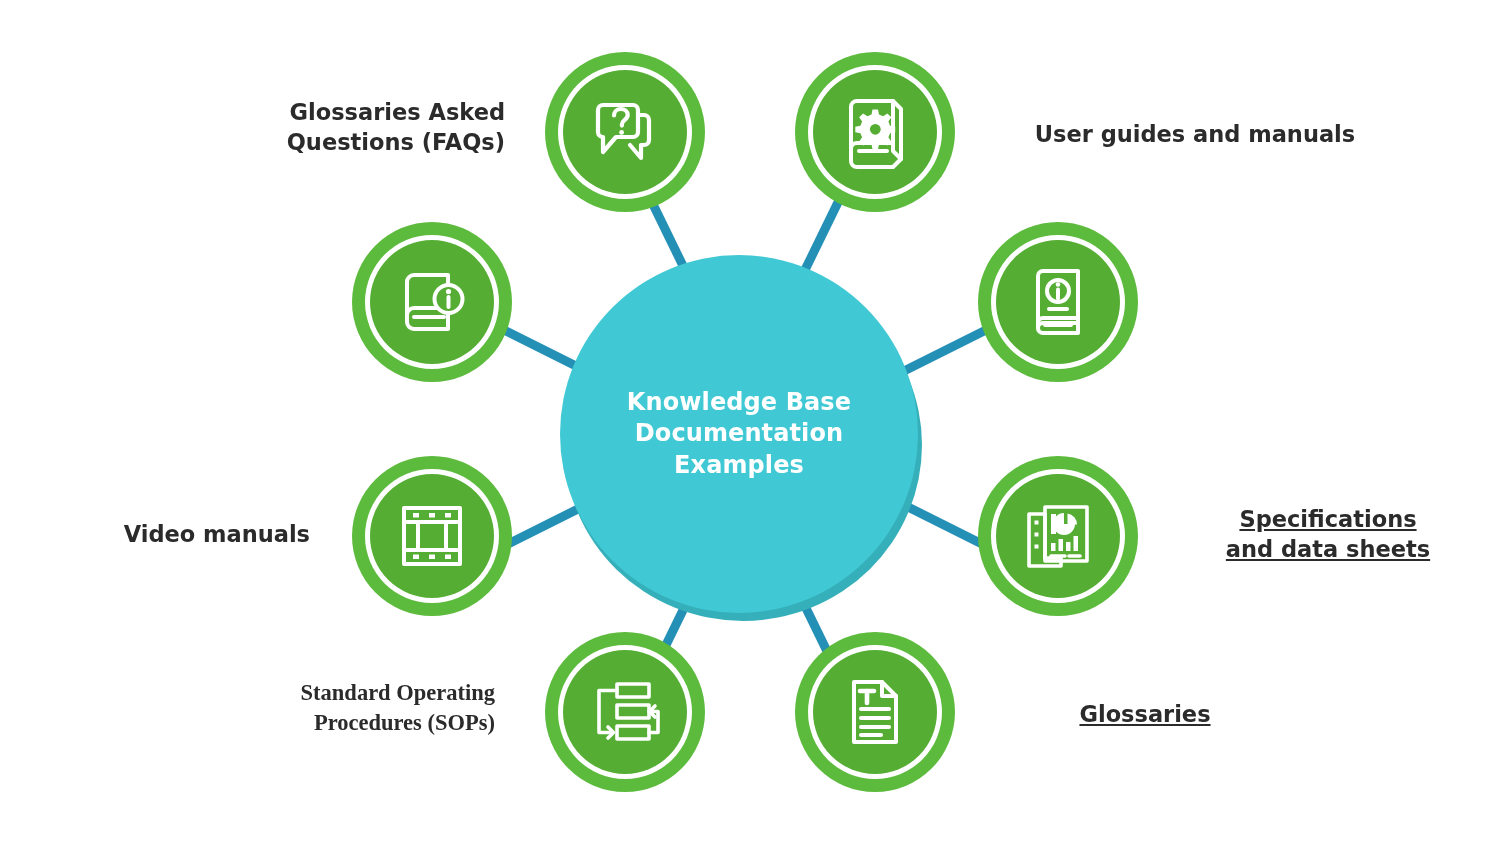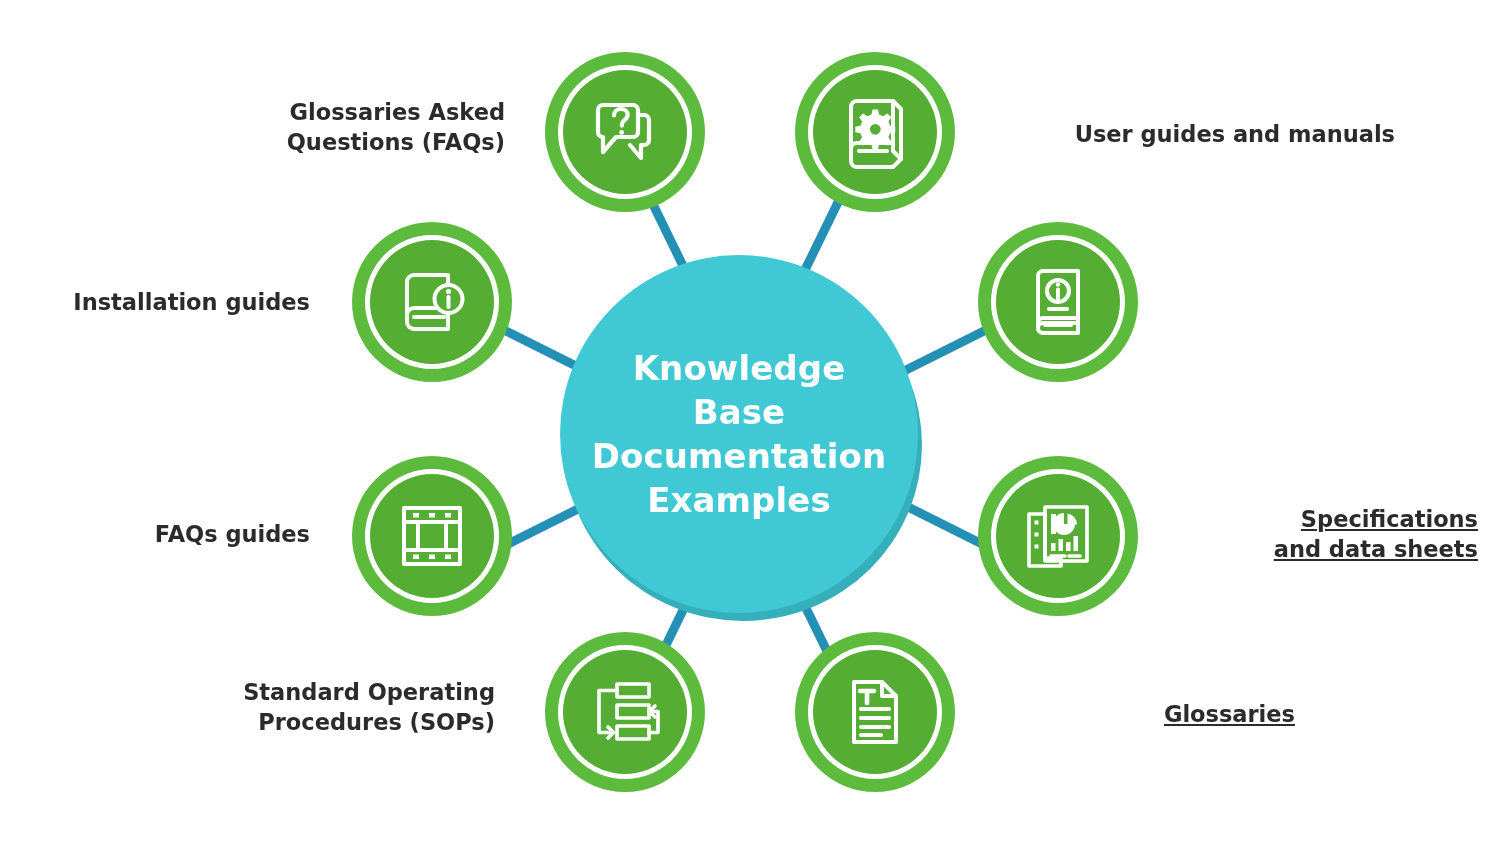--- a/index.html
+++ b/index.html
@@ -64,21 +64,21 @@
     position: absolute;
     left: 0;
     top: 0;
     width: 358px;
     height: 358px;
     display: flex;
     align-items: center;
     justify-content: center;
     text-align: center;
     color: #ffffff;
-    font-size: 34px;
+    font-size: 24px;
     font-weight: bold;
     line-height: 1.30;
     letter-spacing: 0.1px;
     padding: 0 26px;
     box-sizing: border-box;
   }
 
   
   .node {
     position: absolute;
@@ -121,21 +121,21 @@
 
   
   .node-label {
     position: absolute;
     color: #2b2b2b;
     font-size: 22.5px;
     font-weight: bold;
     line-height: 1.33;
     white-space: pre-line;
   }
-  .label-right { text-align: right; }
+  .label-right { text-align: center; }
   .label-left  { text-align: right; }
 </style>
 </head>
 <body>
 
 <div id="diagram-root">
 
   <svg id="connector-layer" viewBox="0 0 1490 845" xmlns="http://www.w3.org/2000/svg">
     <g stroke="#2490b5" stroke-width="9" stroke-linecap="butt" fill="none">
       <line x1="646" y1="190" x2="686" y2="272"></line>
@@ -257,21 +257,21 @@
           <rect x="31" y="9" width="32" height="13"></rect>
           <rect x="31" y="30" width="32" height="13"></rect>
           <rect x="31" y="51" width="32" height="13"></rect>
           <path d="M31 15.5H13v42h13"></path>
           <path d="M22 52l5.5 5.5L22 63"></path>
           <path d="M63 57.5h9v-21h-9"></path>
           <path d="M69 31l-5.5 5.5L69 42"></path>
         </svg>
       </div>
     </div>
-    <div class="node-label label-left" style="left:185px; top:678px; width:310px;">Standard Operating
+    <div class="node-label label-left" style="left:185px; top:678px; width:310px;font-family:Liberation Serif, serif;">Standard Operating
 Procedures (SOPs)</div>
 
     <div class="node" style="left:352px; top:456px;">
       <div class="node-ring"></div>
       <div class="node-gap"></div>
       <div class="node-disc">
         <svg width="76" height="76" viewBox="0 0 76 76" fill="none" stroke="#ffffff" stroke-width="4" stroke-linejoin="round" stroke-linecap="round">
           <rect x="10" y="10" width="56" height="56"></rect>
           <path d="M10 24h56"></path>
           <path d="M10 52h56"></path>
@@ -279,33 +279,32 @@
           <path d="M52 24v28"></path>
           <rect x="19" y="15" width="6" height="4.5" fill="#ffffff" stroke="none"></rect>
           <rect x="35" y="15" width="6" height="4.5" fill="#ffffff" stroke="none"></rect>
           <rect x="51" y="15" width="6" height="4.5" fill="#ffffff" stroke="none"></rect>
           <rect x="19" y="56.5" width="6" height="4.5" fill="#ffffff" stroke="none"></rect>
           <rect x="35" y="56.5" width="6" height="4.5" fill="#ffffff" stroke="none"></rect>
           <rect x="51" y="56.5" width="6" height="4.5" fill="#ffffff" stroke="none"></rect>
         </svg>
       </div>
     </div>
-    <div class="node-label label-left" style="left:60px; top:520px; width:250px;">FAQs guides</div>
+    <div class="node-label label-left" style="left:60px; top:520px; width:250px;">Video manuals</div>
 
     <div class="node" style="left:352px; top:222px;">
       <div class="node-ring"></div>
       <div class="node-gap"></div>
       <div class="node-disc">
         <svg width="78" height="74" viewBox="0 0 78 74" fill="none" stroke="#ffffff" stroke-width="4" stroke-linejoin="round" stroke-linecap="round">
           <path d="M14 17a7 7 0 0 1 7-7h34v34"></path>
           <path d="M14 17v33"></path>
           <path d="M14 50a7 7 0 0 1 7-7h34v21H21a7 7 0 0 1-7-7z"></path>
           <path d="M21 52h30"></path>
           <circle cx="55.5" cy="34" r="14" fill="#55ae33"></circle>
           <circle cx="55.5" cy="26.5" r="2.6" fill="#ffffff" stroke="none"></circle>
           <path d="M55.5 32v10"></path>
         </svg>
       </div>
     </div>
-    <div class="node-label label-left" style="left:30px; top:288px; width:280px;">Installation guides</div>
 
   </div>
 </div>
 
 </body></html>

